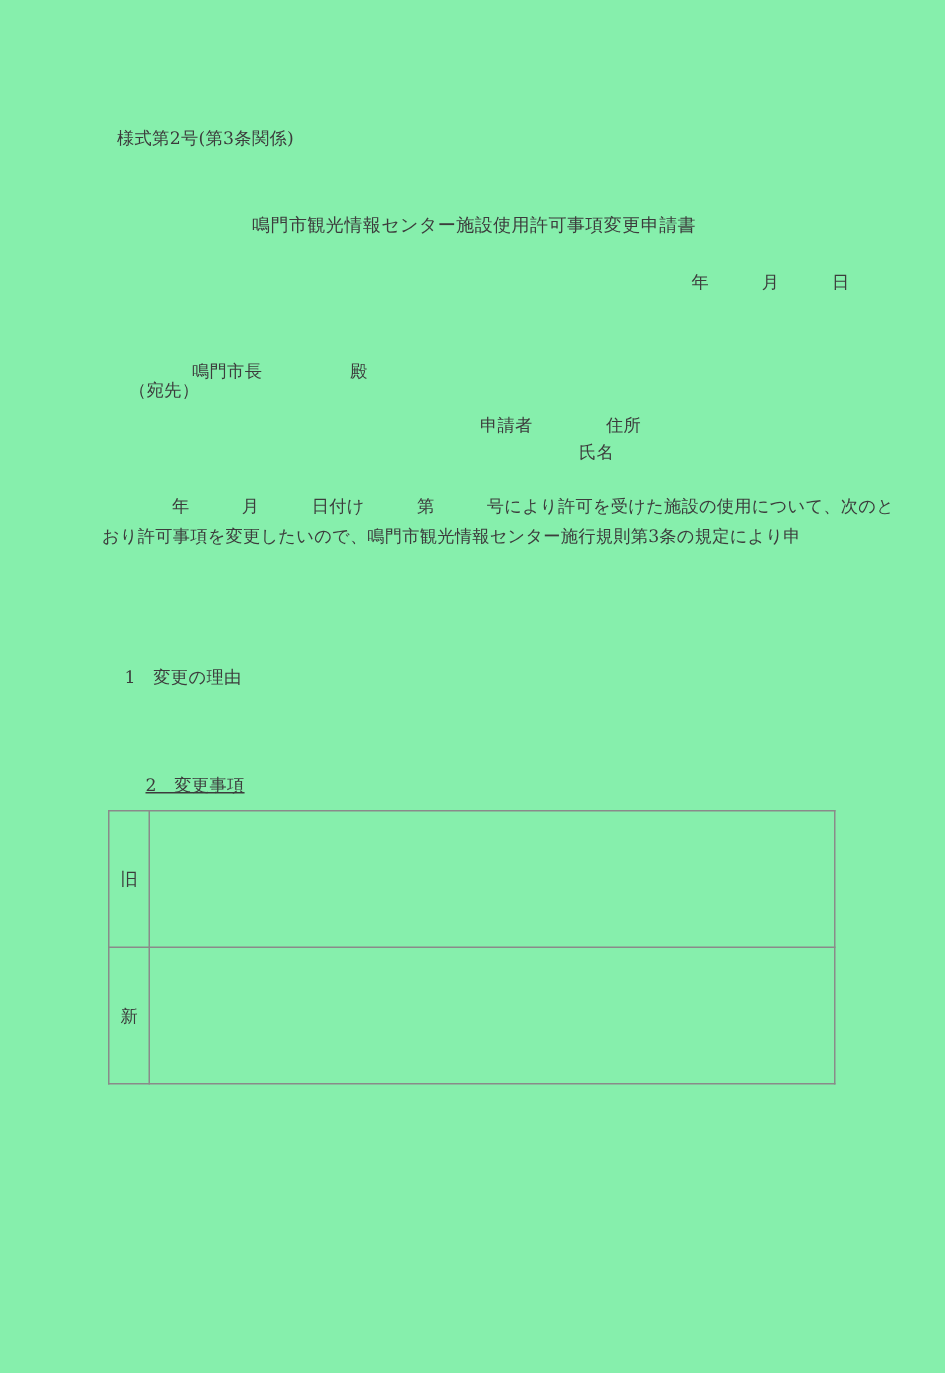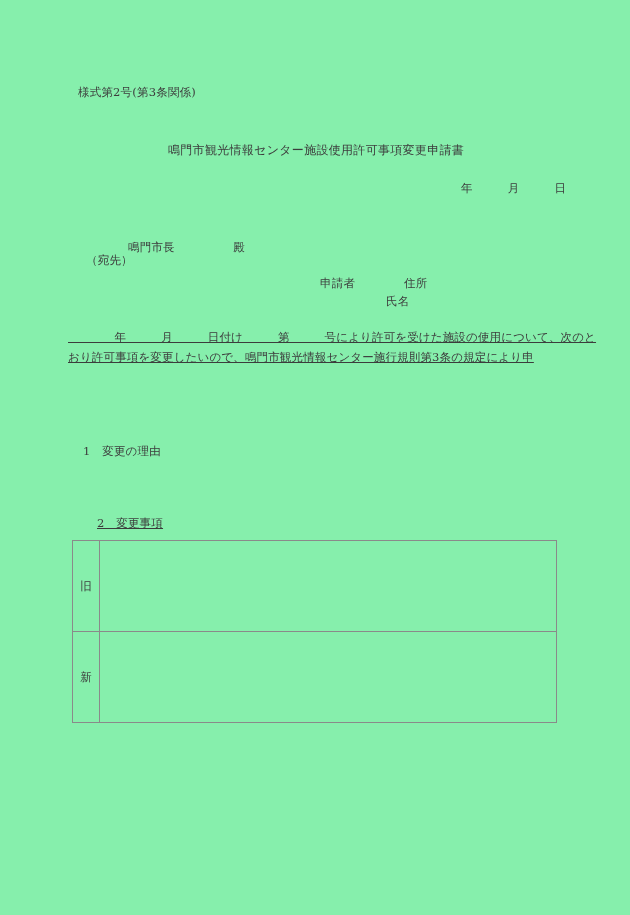--- a/index.html
+++ b/index.html
@@ -85,21 +85,20 @@
     left: 68px;
     top: 328px;
     width: 496px;
     font-size: 11.5px;
     line-height: 19.5px;
     letter-spacing: 0.15px;
   }
   .body-para .ln {
     display: block;
     white-space: pre;
-    text-decoration: underline;
   }
 
   
   .section-1 {
     left: 83px;
     top: 442px;
   }
   .section-2 {
     left: 97px;
     top: 514px;

